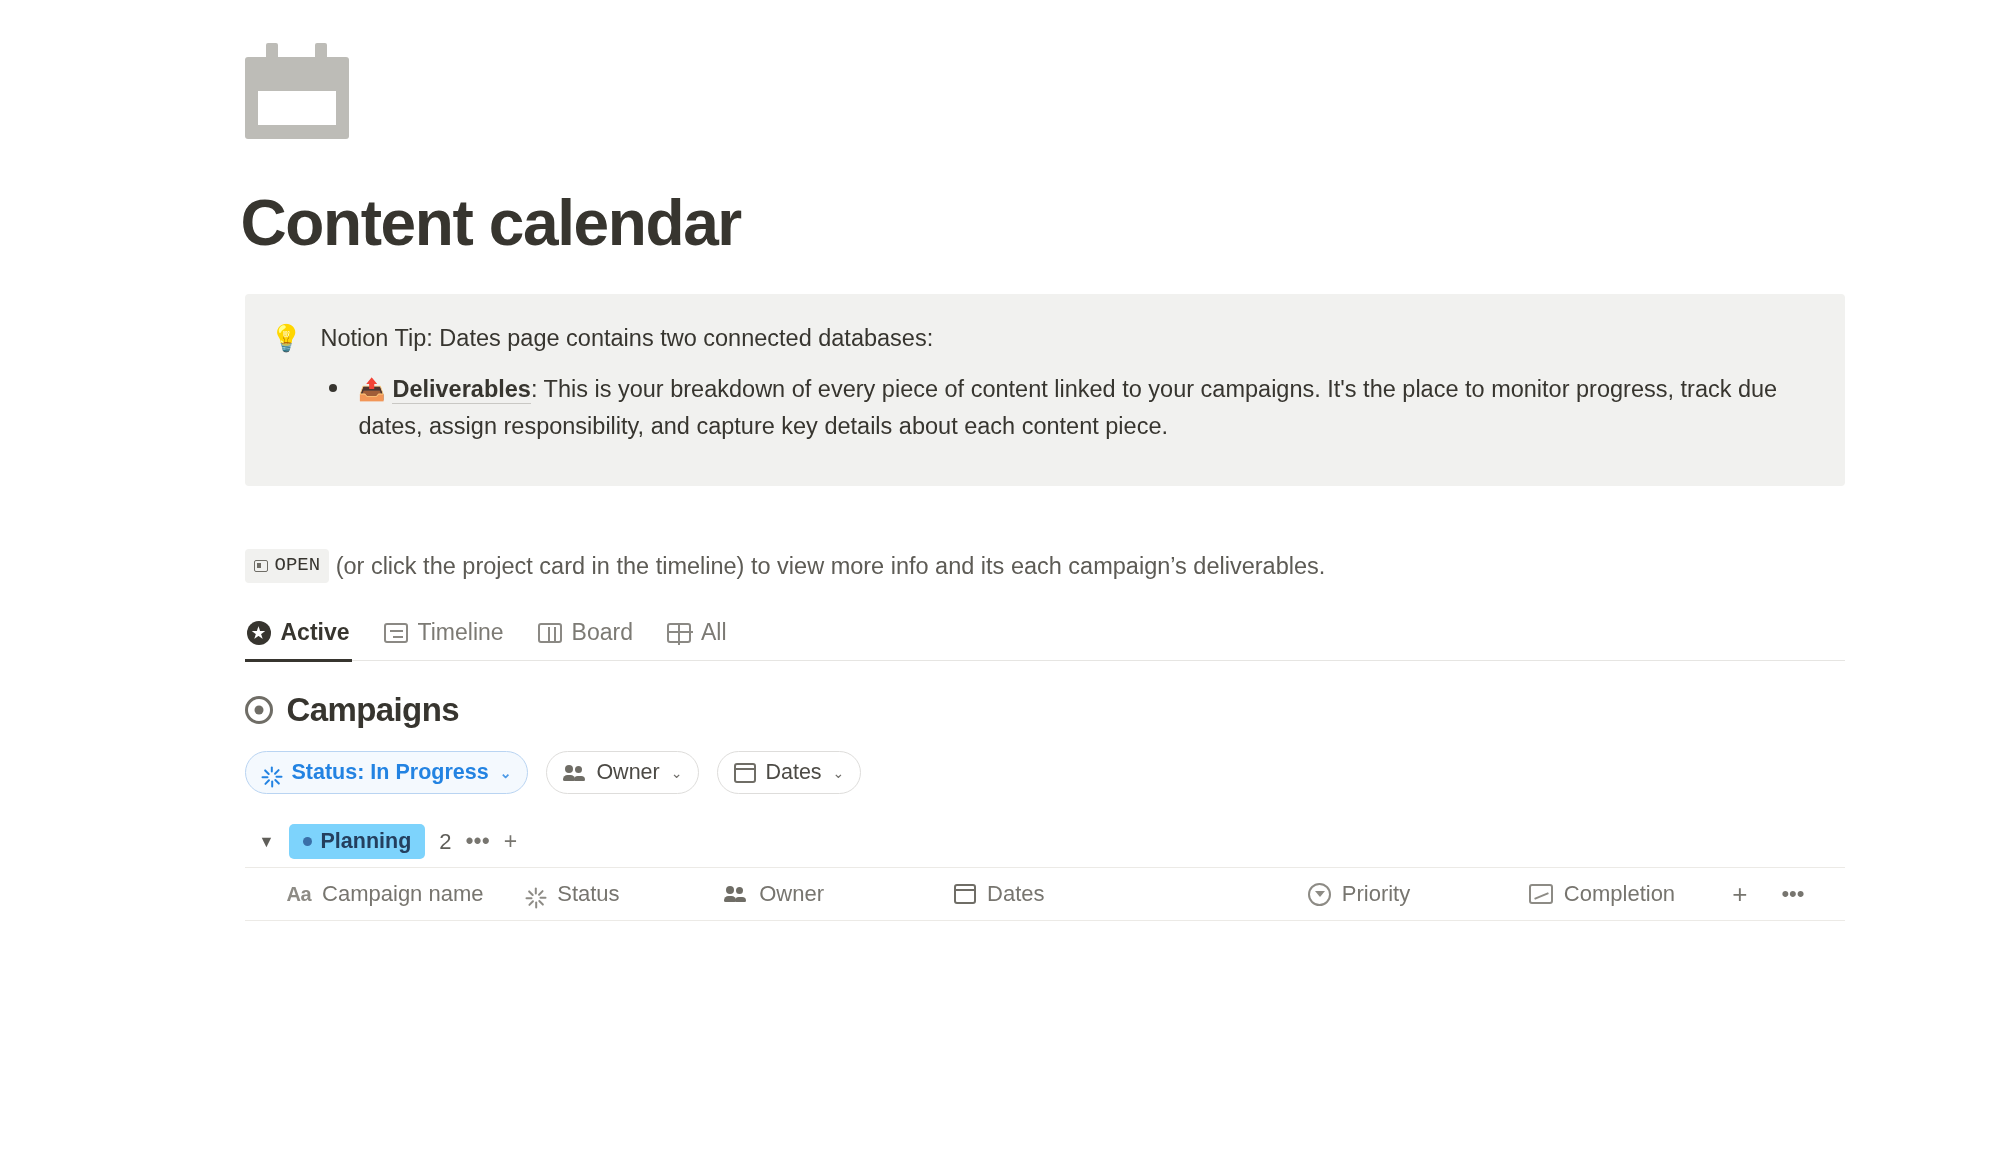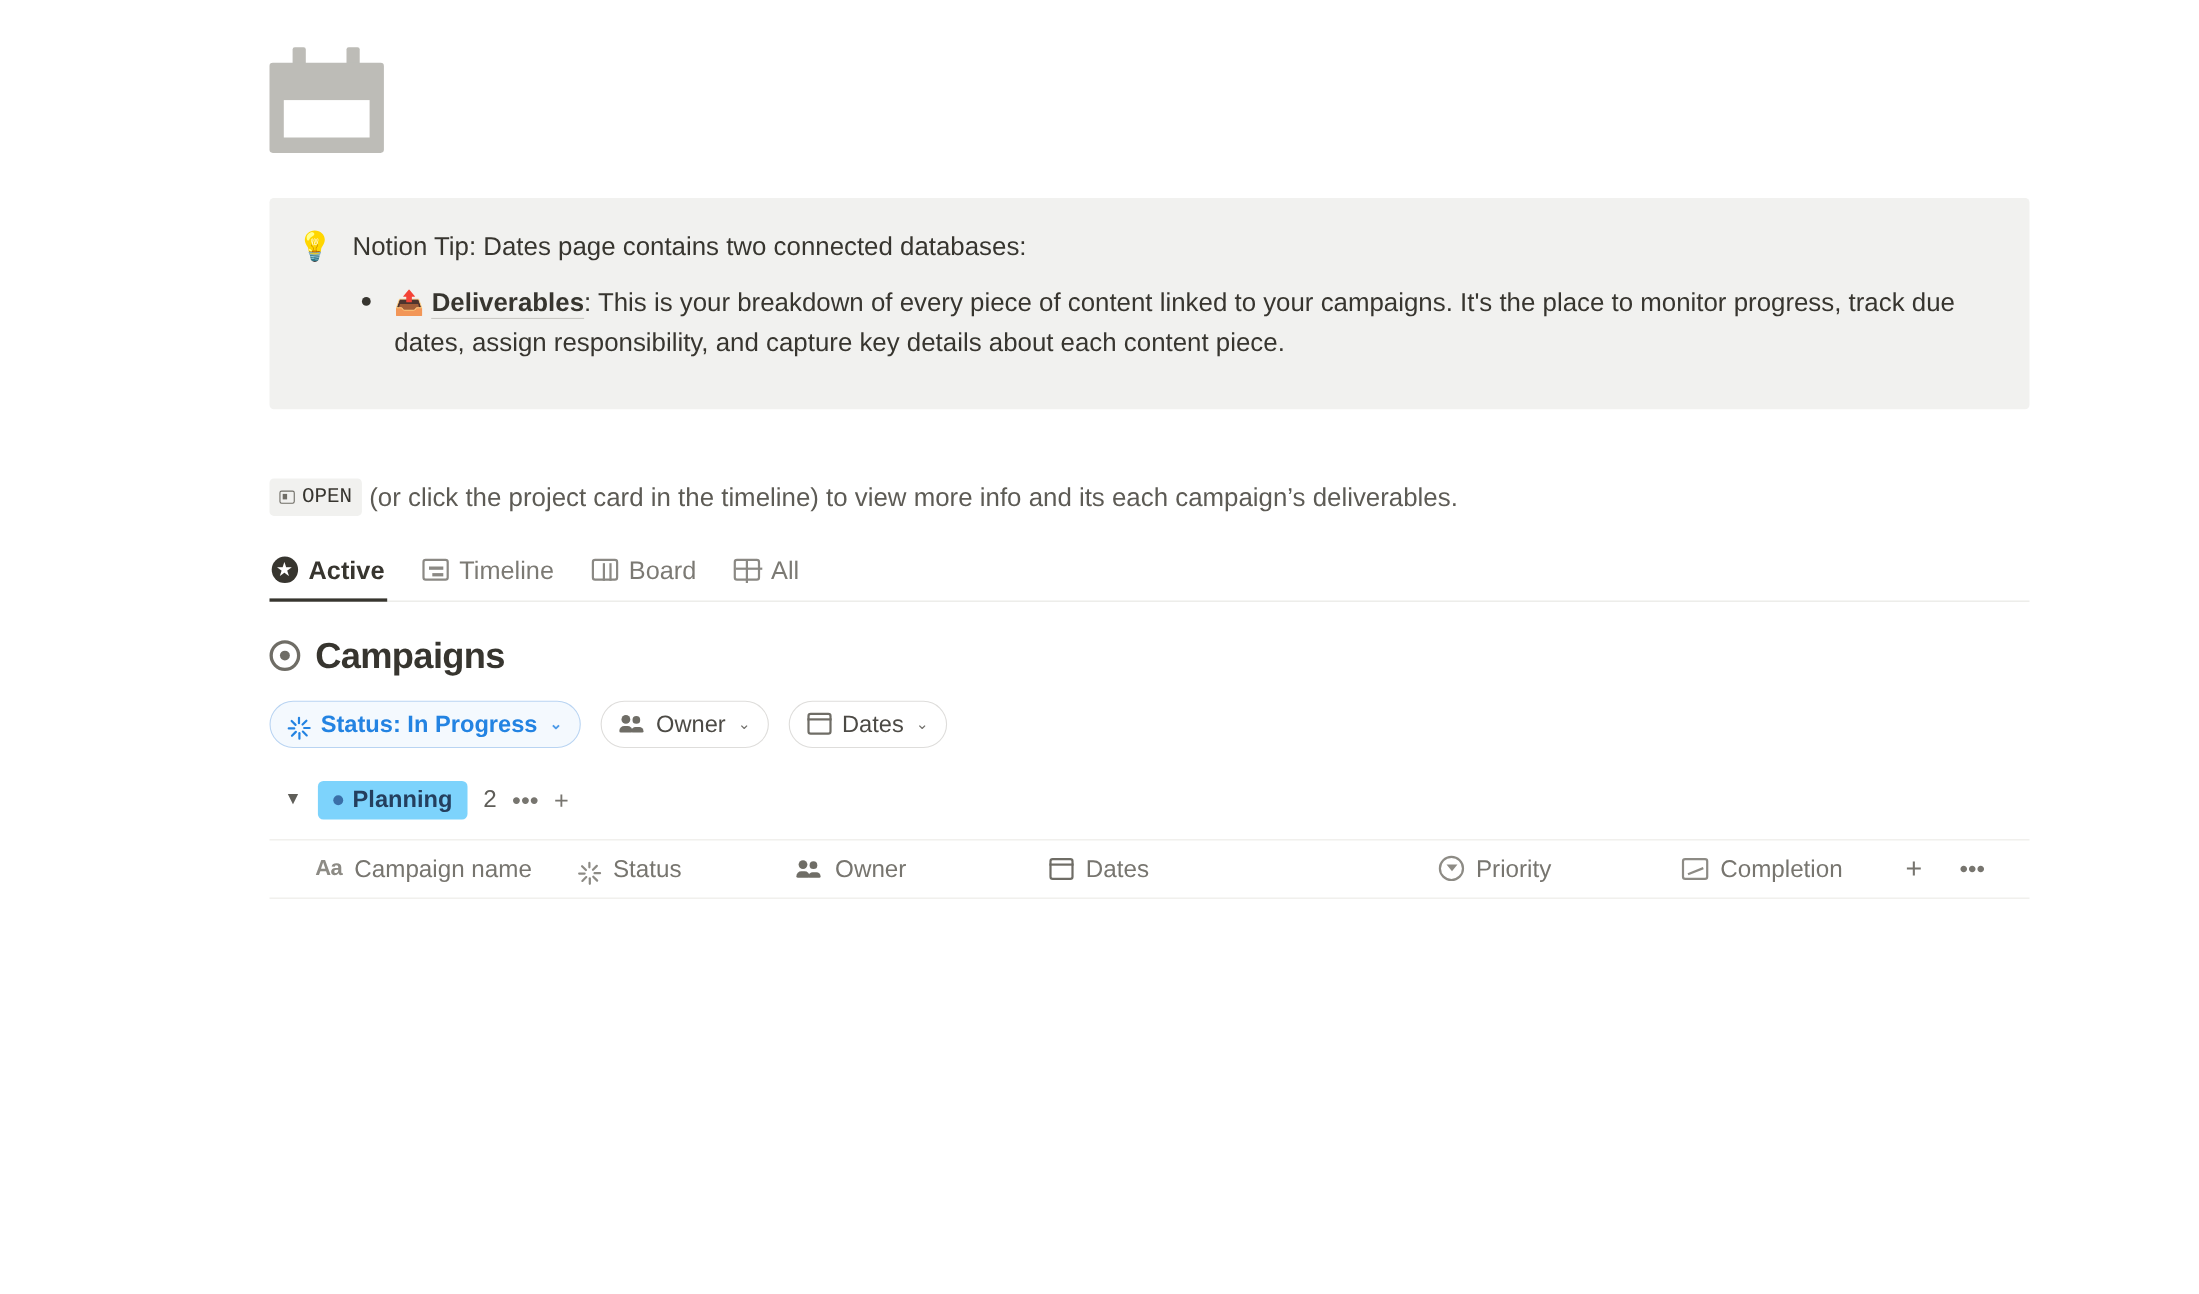--- a/index.html
+++ b/index.html
@@ -403,21 +403,21 @@
   }
   .group-ellipsis, .group-plus {
     font-size: 23px;
     color: #77756f;
     cursor: pointer;
     line-height: 1;
   }
 
   
   .table-head {
-    margin-top: 18px;
+    margin-top: 8px;
     border-top: 1.5px solid #eceae6;
     display: flex;
     align-items: center;
     height: 54px;
     padding-left: 42px;
     color: #77756f;
     font-size: 22px;
     border-bottom: 1.5px solid #eceae6;
   }
   .th {
@@ -487,20 +487,21 @@
 
     <div class="page-icon">
       <div class="cal-glyph">
         <div class="peg-l"></div>
         <div class="peg-r"></div>
         <div class="body"></div>
         <div class="inner"></div>
       </div>
     </div>
 
+    <h1 class="page-title">Content calendar</h1>
 
     <div class="callout">
       <div class="callout-emoji">💡</div>
       <div class="callout-body">
         <p>
           <span class="bold">Notion Tip:</span><span> Dates page contains two connected databases:</span>
         </p>
         <ul class="callout-list">
           <li>
             <span class="bullet"></span>

